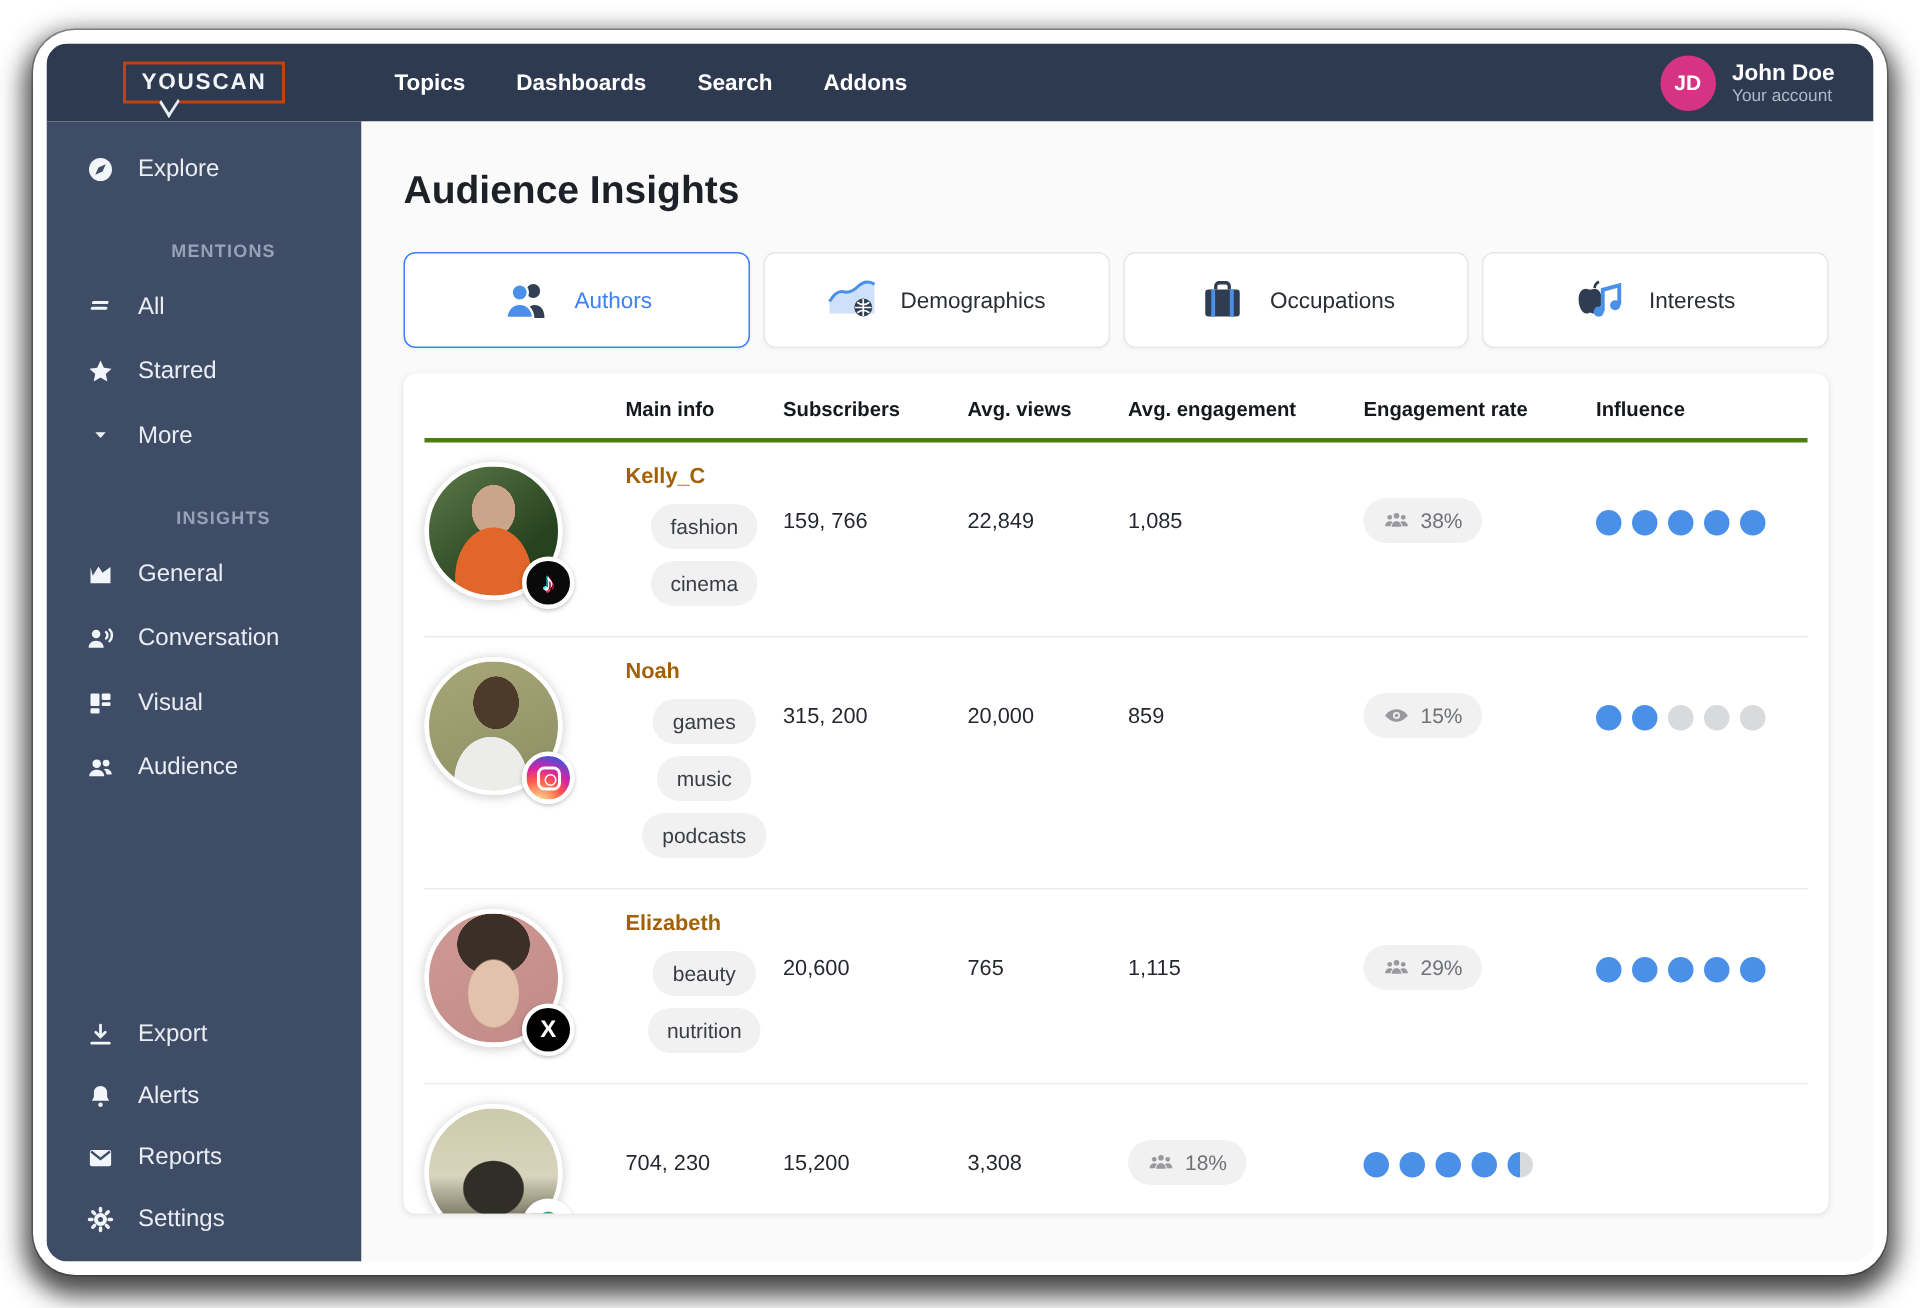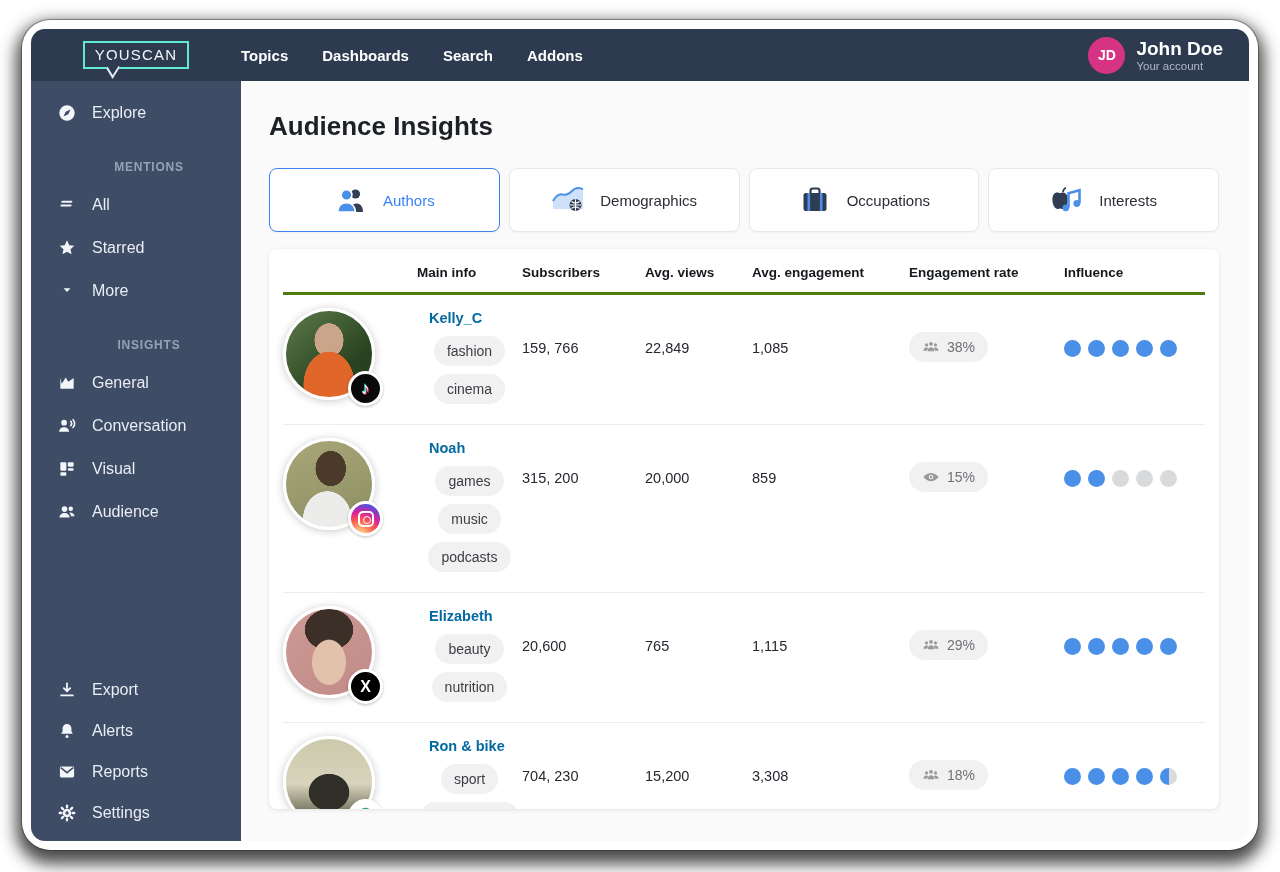--- a/index.html
+++ b/index.html
@@ -7,29 +7,29 @@
 
   .frame { position:absolute; left:22px; top:20px; width:1236px; height:830px;
            background:#fff; border-radius:28px; padding:9px;
            box-shadow:0 8px 16px 6px rgba(35,35,35,.82), 0 0 0 1px rgba(0,0,0,.35); }
   .app { width:100%; height:100%; border-radius:14px; overflow:hidden;
          display:grid; grid-template-rows:52px 1fr; grid-template-columns:210px 1fr; background:#fafafa; }
 
   
   .topbar { grid-column:1 / 3; background:#2d3a50; display:flex; align-items:center; color:#fff; }
   .logo-zone { width:210px; display:flex; justify-content:center; align-items:center; }
-  .logo { position:relative; border:2px solid #5eead4; padding:3px 10px 4px; font-size:15px; font-weight:400; letter-spacing:1.2px; color:#f2f5fa; }
+  .logo { position:relative; border:2px solid #c2410c; padding:3px 10px 4px; font-size:15px; font-weight:700; letter-spacing:1.2px; color:#f2f5fa; }
   .logo:after { content:""; position:absolute; left:22%; bottom:-7px; width:10px; height:10px; background:#2d3a50;
                 border-right:2px solid #e8ecf3; border-bottom:2px solid #e8ecf3; transform:rotate(58deg) skewX(25deg); }
-  .nav { display:flex; gap:34px; }
+  .nav { display:flex; gap:34px; margin-left:22px; }
   .nav-item { font-size:15px; font-weight:700; color:#fff; cursor:pointer; }
   .user { margin-left:auto; margin-right:26px; display:flex; align-items:center; gap:11px; cursor:pointer; }
   .user-avatar { width:37px; height:37px; border-radius:50%; background:#d63384; display:flex; align-items:center; justify-content:center;
                  font-size:14px; font-weight:700; color:#fff; }
-  .user-name { font-size:19px; font-weight:700; line-height:1.2; }
+  .user-name { font-size:15px; font-weight:700; line-height:1.2; }
   .user-sub { font-size:11.5px; color:#aeb8c9; }
 
   
   .sidebar { background:#3f4c66; color:#e9edf4; display:flex; flex-direction:column; padding:22px 0 18px 26px; overflow:hidden; }
   .side-item { display:flex; align-items:center; gap:15px; font-size:16px; margin-bottom:23px; cursor:pointer; }
   .side-item .ic { width:20px; height:20px; flex:0 0 20px; color:#f2f5fa; }
   .side-title { font-size:12px; font-weight:700; letter-spacing:.8px; color:#96a1b6; margin:14px 0 21px;text-align:center; }
   .side-footer { margin-top:auto; }
   .side-footer .side-item { margin-bottom:21px; }
   .side-footer .side-item:last-child { margin-bottom:0; }
@@ -58,21 +58,21 @@
   .badge { position:absolute; right:-4px; bottom:-2px; width:35px; height:35px; border-radius:50%; border:3px solid #fff;
            display:flex; align-items:center; justify-content:center; box-shadow:0 1px 3px rgba(0,0,0,.25); }
   .badge.tiktok { background:#0a0a0a; color:#fff; font-size:17px; }
   .badge.tiktok span { text-shadow:1px 1px 0 #fe2c55, -1px -1px 0 #25f4ee; }
   .badge.x { background:#000; color:#fff; font-weight:800; font-size:16px; }
   .badge.instagram { background:radial-gradient(circle at 28% 110%, #fdf497 0%, #fd5949 42%, #d6249f 62%, #285AEB 92%); }
   .ig-cam { width:16px; height:16px; border:2px solid #fff; border-radius:5px; position:relative; }
   .ig-cam:before { content:""; position:absolute; left:3px; top:3px; width:6px; height:6px; border:1.6px solid #fff; border-radius:50%; }
   .badge.gmaps { background:#fff; }
 
-  .name { font-size:14.5px; font-weight:700; color:#0369a1; margin:2px 12px 10px; }
+  .name { font-size:14.5px; font-weight:700; color:#a16207; margin:2px 0 10px; }
   .tag { display:inline-block; background:#f1f1f1; border-radius:17px; padding:7px 13px; font-size:14px; color:#3a3e44; margin-bottom:8px; cursor:pointer; }
   .tags { display:flex; flex-direction:column; align-items:center; }
 
   .num { font-size:14.5px; color:#24282e; margin-top:32px; }
   .rate-cell { margin-top:24px; }
   .rate-pill { display:inline-flex; align-items:center; gap:7px; background:#f1f1f1; border-radius:17px; padding:7px 13px;
                font-size:14px; color:#6e7176; }
   .rate-pill .ric { width:18px; height:14px; color:#97999d; }
   .dots { display:flex; gap:7px; margin-top:32px; }
   .dot { width:17px; height:17px; border-radius:50%; }
@@ -442,27 +442,20 @@
                       <stop offset=".35" stop-color="#34A853"></stop>
                       <stop offset=".65" stop-color="#FBBC05"></stop>
                       <stop offset="1" stop-color="#EA4335"></stop>
                     </linearGradient>
                   </defs>
                   <path d="M12 1a9.5 9.5 0 0 0-9.5 9.5C2.5 17.5 12 29 12 29s9.5-11.5 9.5-18.5A9.5 9.5 0 0 0 12 1z" fill="url(#gm)"></path>
                   <circle cx="12" cy="10.5" r="3.4" fill="#fff"></circle>
                 </svg>
           </div>
         </div>
-        <div>
-          <div class="name">Ron &amp; bike</div>
-          <div class="tags">
-            <span class="tag">sport</span>
-            <span class="tag">cycling race</span>
-          </div>
-        </div>
         <div class="num">704, 230</div>
         <div class="num">15,200</div>
         <div class="num">3,308</div>
         <div class="rate-cell">
           <span class="rate-pill">
             <svg class="ric" viewBox="0 0 24 18">
                   <g fill="currentColor">
                     <circle cx="6" cy="6.2" r="2.1"></circle>
                     <circle cx="18" cy="6.2" r="2.1"></circle>
                     <circle cx="12" cy="4.8" r="2.5"></circle>

